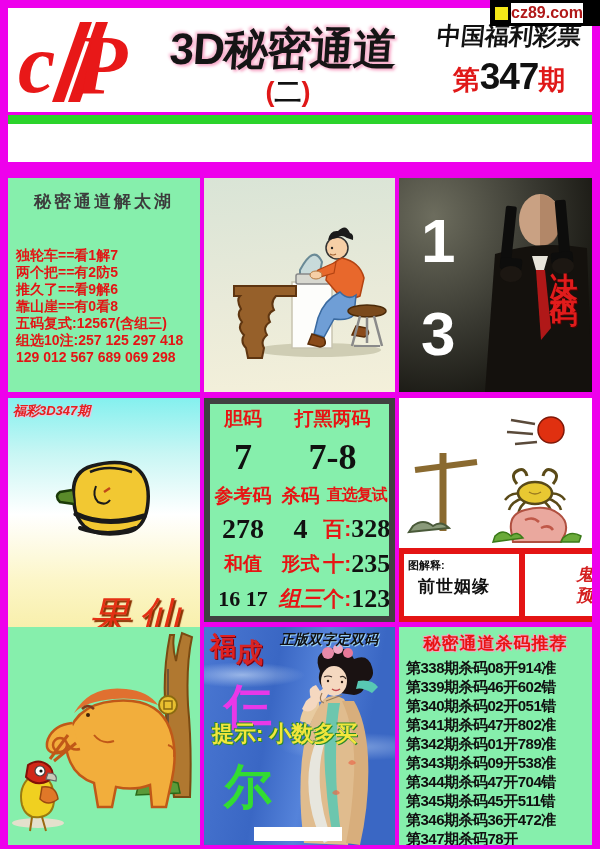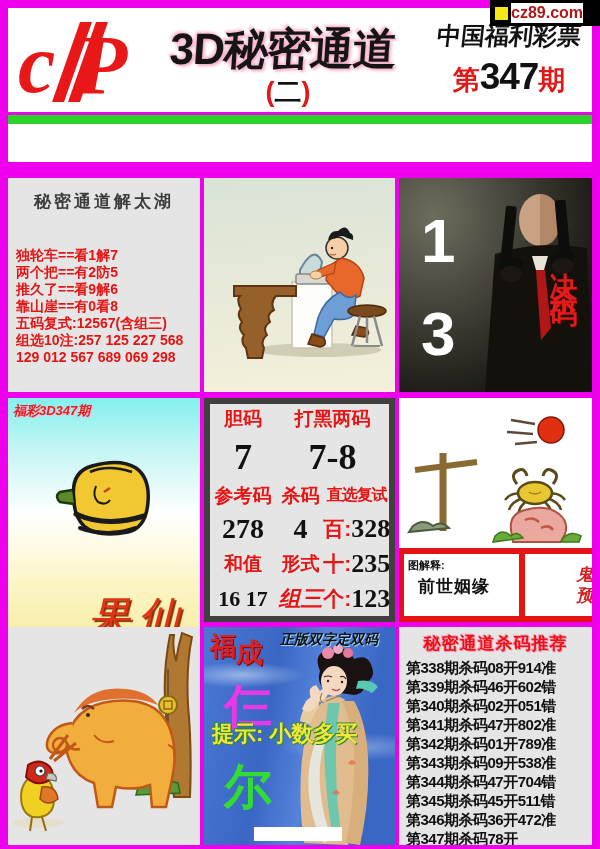--- a/index.html
+++ b/index.html
@@ -1,19 +1,19 @@
 <!DOCTYPE html>
 <html><head>
 <meta charset="utf-8">
 <style>
   html,body{margin:0;padding:0;}
   body{font-family:"Liberation Sans",sans-serif;}
   #page{position:relative;width:600px;height:849px;background:#ee00ec;overflow:hidden;}
   .abs{position:absolute;}
-  .panel{position:absolute;overflow:hidden;background:#e5e5e5;}
+  .panel{position:absolute;overflow:hidden;background:#86efac;}
 
   
   #header-box{left:8px;top:8px;width:584px;height:104px;background:#fff;}
   #logo{left:10px;top:6px;}
   #main-title{left:130px;top:12px;width:290px;text-align:center;font-size:44px;font-weight:900;color:#151515;
     text-shadow:2px 2px 3px #f8a8c8,-2px -2px 3px #f8b8d0;letter-spacing:-1px;transform:skewX(-4deg);}
   #sub-title{left:200px;top:66px;width:160px;text-align:center;font-size:27px;font-weight:900;}
   #sub-title .paren{color:#e01818;}
   #sub-title .char{color:#111;}
   #org-name{left:408px;top:12px;width:186px;text-align:center;font-size:24px;font-weight:900;color:#111;transform:skewX(-6deg);}
@@ -123,21 +123,21 @@
   <div id="blank-strip" class="abs"></div>
 
   <div id="p-taihu" class="panel">
     <div class="taihu-title">秘密通道解太湖</div>
     <div class="taihu-lines">
       <div class="taihu-line">独轮车==看1解7</div>
       <div class="taihu-line">两个把==有2防5</div>
       <div class="taihu-line">推久了==看9解6</div>
       <div class="taihu-line">靠山崖==有0看8</div>
       <div class="taihu-line">五码复式:12567(含组三)</div>
-      <div class="taihu-line">组选10注:257 125 227 568</div>
+      <div class="taihu-line">组选10注:257 125 297 418</div>
       <div class="taihu-line">129 012 567 689 069 298</div>
     </div>
   </div>
 
   <div id="p-cartoon" class="panel">
     <svg width="191" height="214" viewBox="0 0 191 214">
       <ellipse cx="115" cy="172" rx="62" ry="7" fill="#cfcdb4"></ellipse>
       <rect x="88" y="104" width="40" height="66" fill="#fdfdfb" stroke="#c8c4b0" stroke-width="1.5"></rect>
       <path d="M30,108 h62 v10 h-20 q-6,6 -2,14 q-8,4 -4,12 q-8,5 -3,13 q-7,6 -3,13 l-2,10 h-14 l-2,-10 q-6,-6 -2,-13 q-7,-7 -2,-13 q-6,-8 -1,-13 q-5,-9 -1,-13 h-6 z" fill="#96602a" stroke="#5e3510" stroke-width="2"></path>
       <path d="M96,92 q14,-26 22,-8 l-4,20 h-18 z" fill="#bcd4dc" stroke="#6a8a96" stroke-width="2" fill-opacity="0.7"></path>

